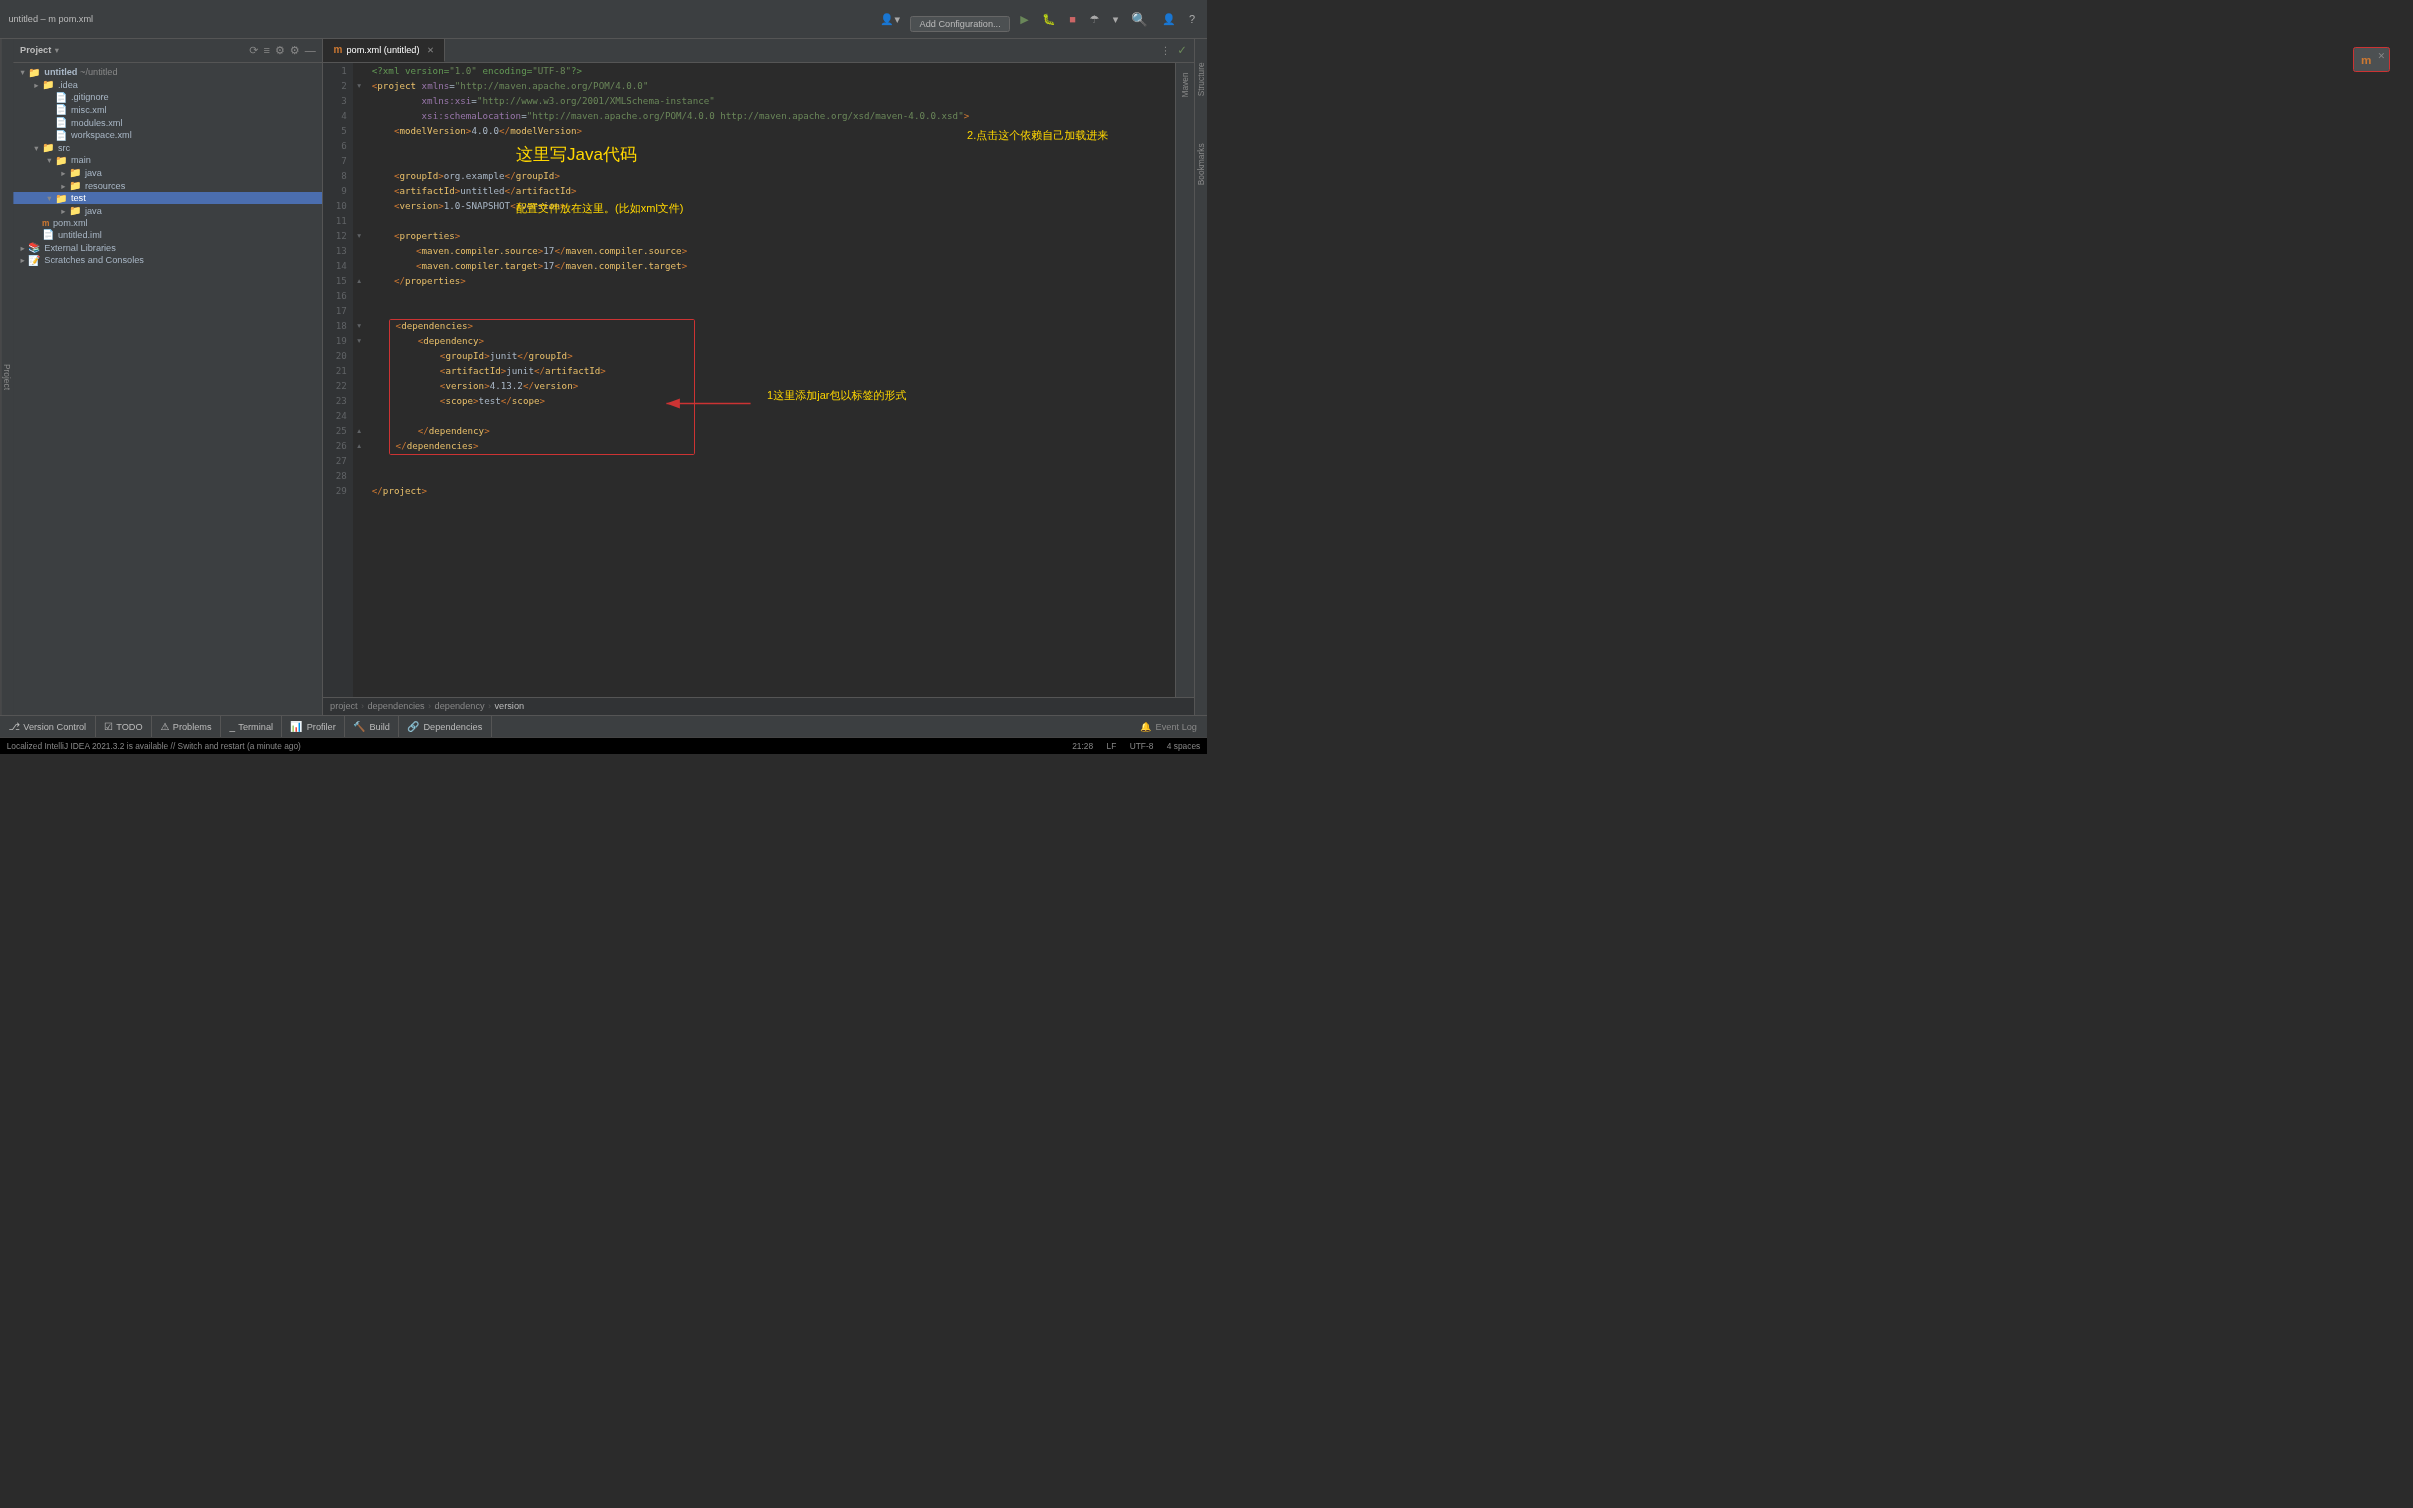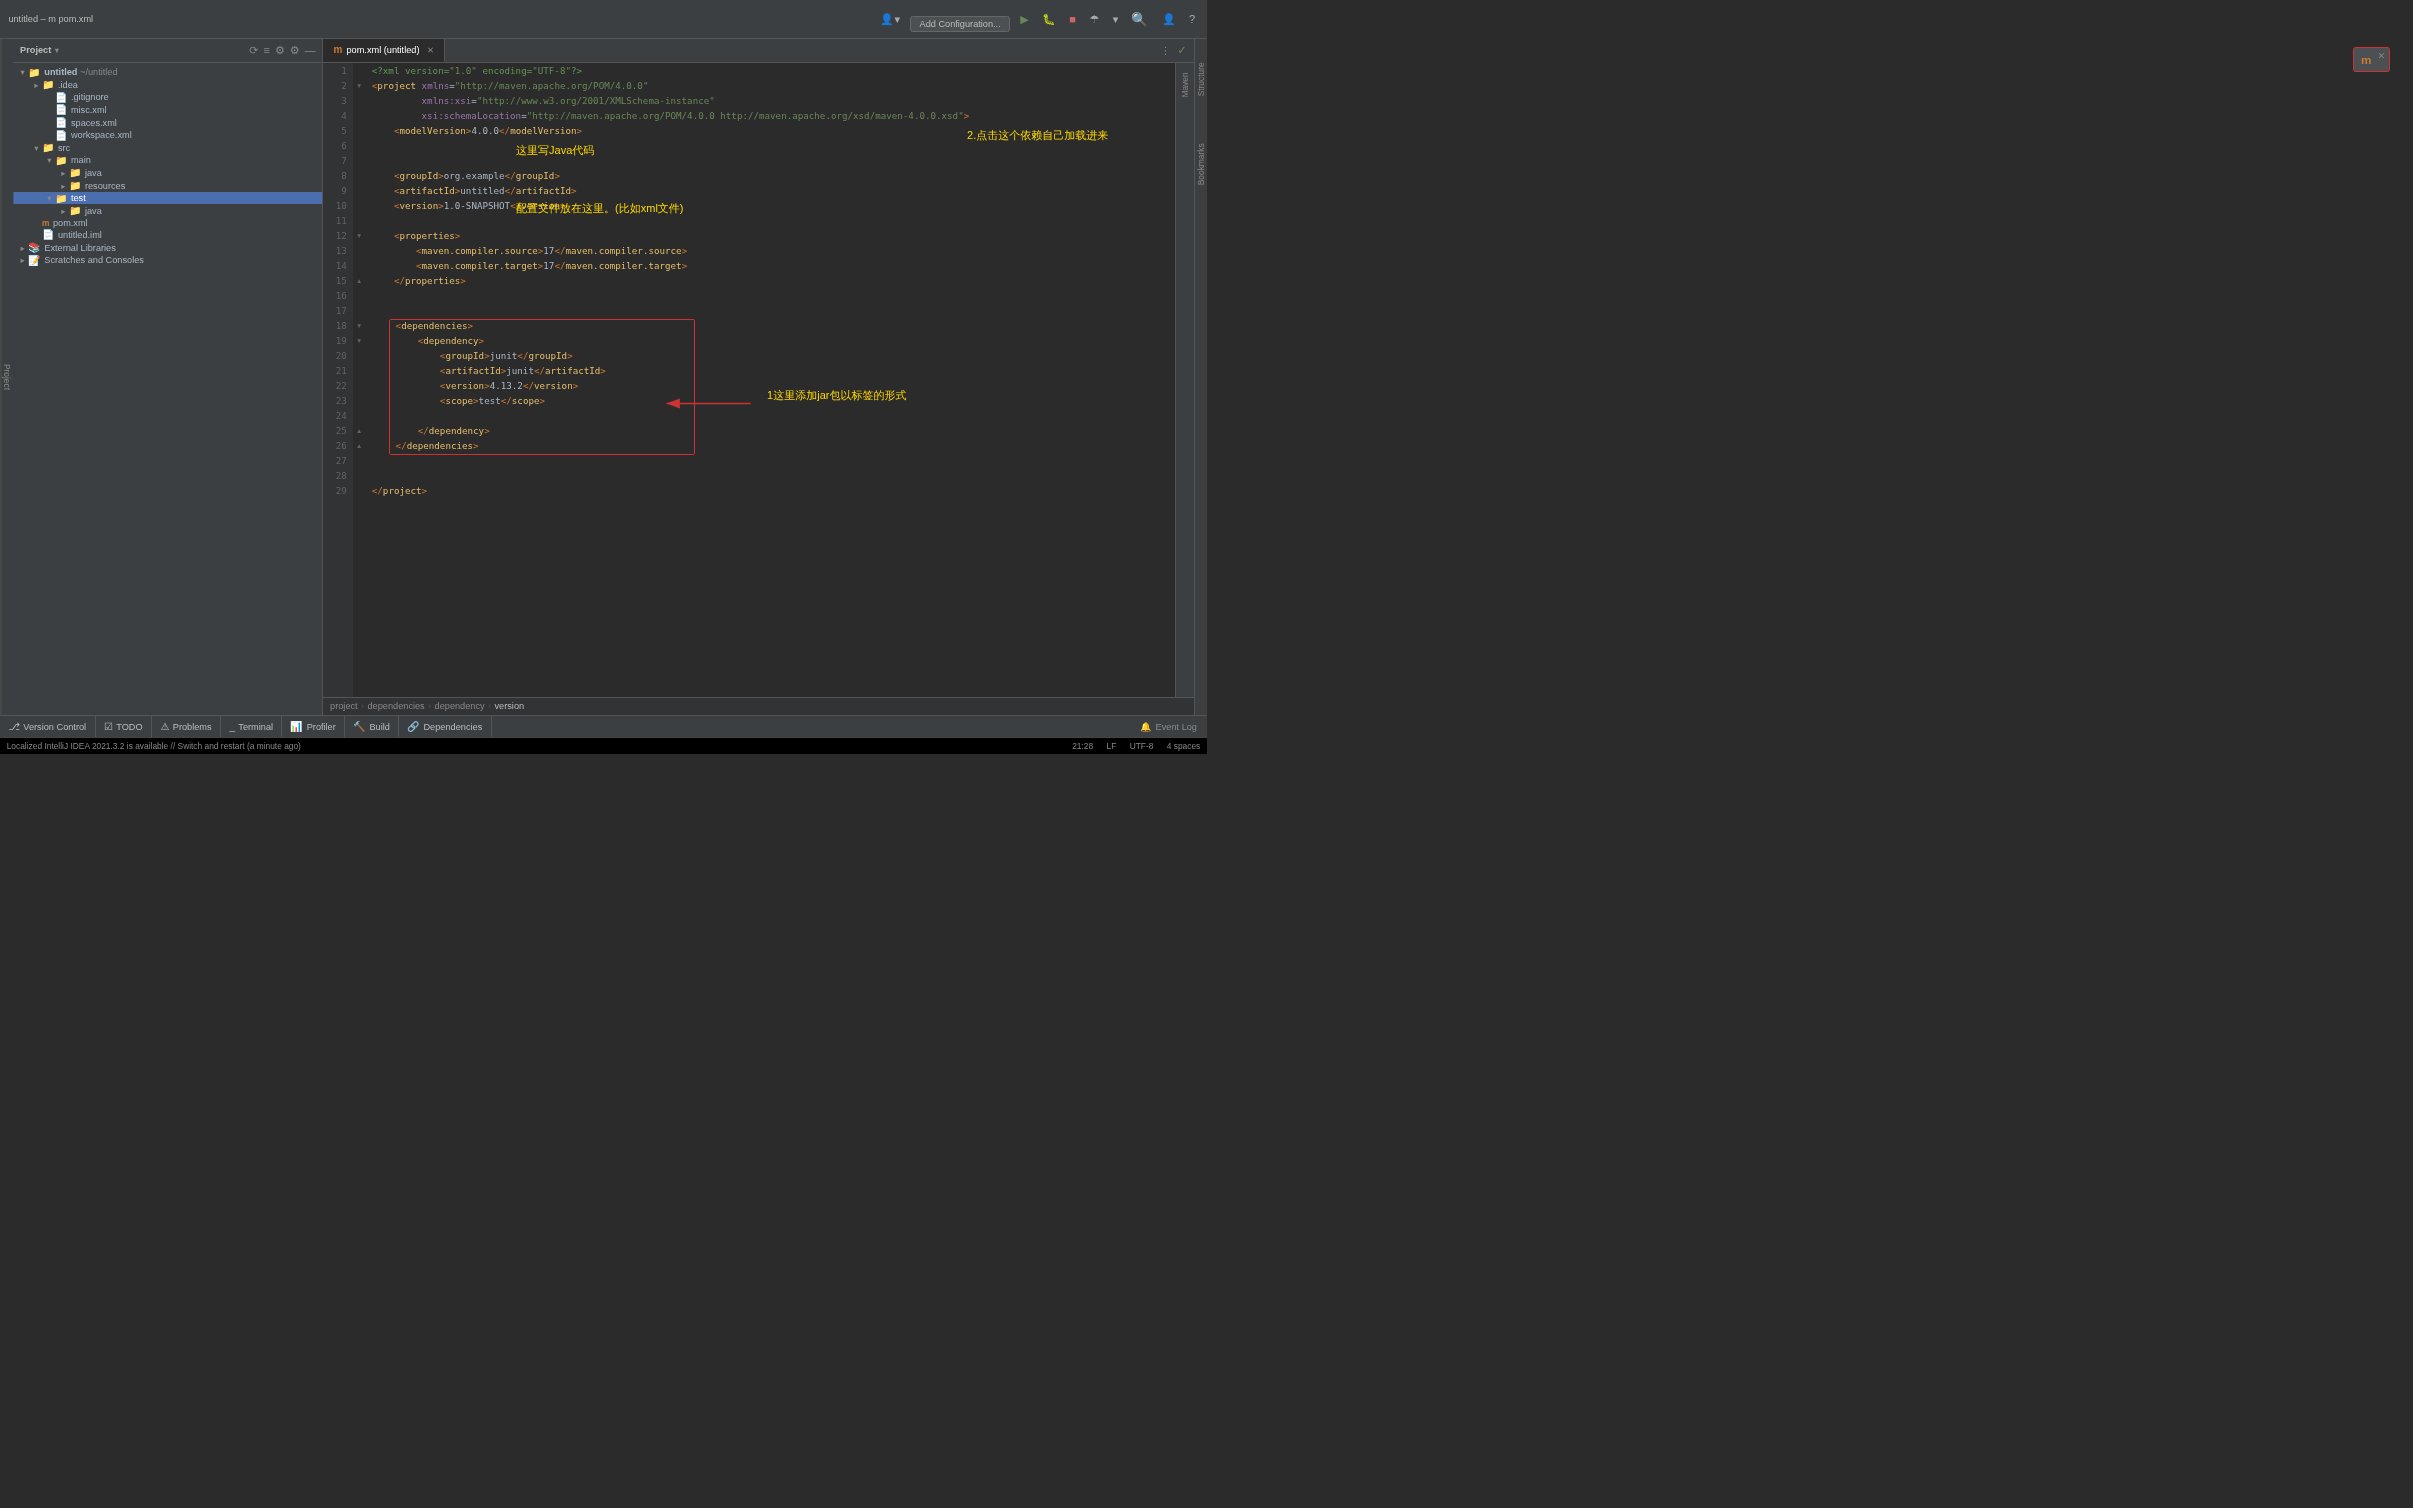--- a/index.html
+++ b/index.html
@@ -388,21 +388,21 @@
 
       <div class="tree-item" style="padding-left:30px;">
         <span class="tree-arrow"></span>
         <span class="item-icon" style="color:#cc7832;">📄</span>
         <span class="item-label">misc.xml</span>
       </div>
 
       <div class="tree-item" style="padding-left:30px;">
         <span class="tree-arrow"></span>
         <span class="item-icon" style="color:#cc7832;">📄</span>
-        <span class="item-label">spaces.xml</span>
+        <span class="item-label">modules.xml</span>
       </div>
 
       <div class="tree-item" style="padding-left:30px;">
         <span class="tree-arrow"></span>
         <span class="item-icon" style="color:#cc7832;">📄</span>
         <span class="item-label">workspace.xml</span>
       </div>
 
       <div class="tree-item" style="padding-left:17px;">
         <span class="tree-arrow">▾</span>
@@ -696,21 +696,21 @@
           font-size: 11px;
           font-family: Arial, sans-serif;
           white-space: nowrap;
         ">1这里添加jar包以标签的形式</div>
 
         <div style="
           position:absolute;
           left: 151px;
           top: 80px;
           color: #ffd700;
-          font-size: 11px;
+          font-size: 17px;
           font-family: Arial, sans-serif;
           white-space: nowrap;
         ">这里写Java代码</div>
 
         <div style="
           position:absolute;
           left: 151px;
           top: 138px;
           color: #ffd700;
           font-size: 11px;

